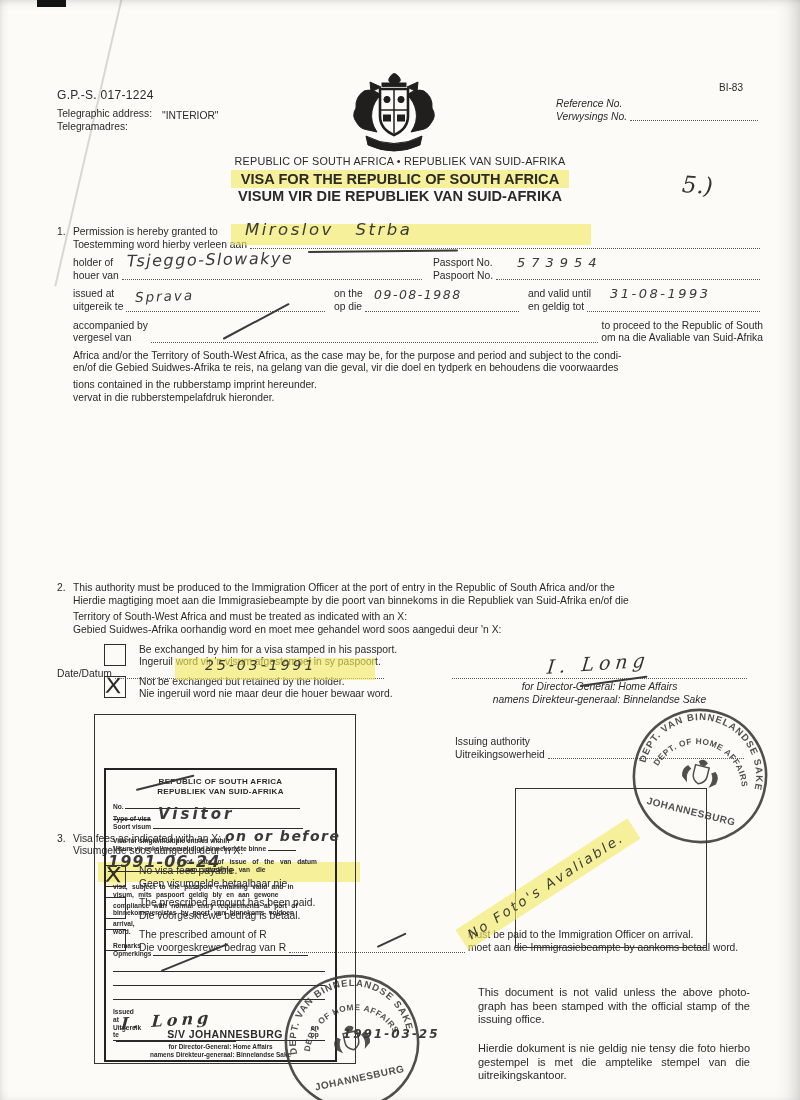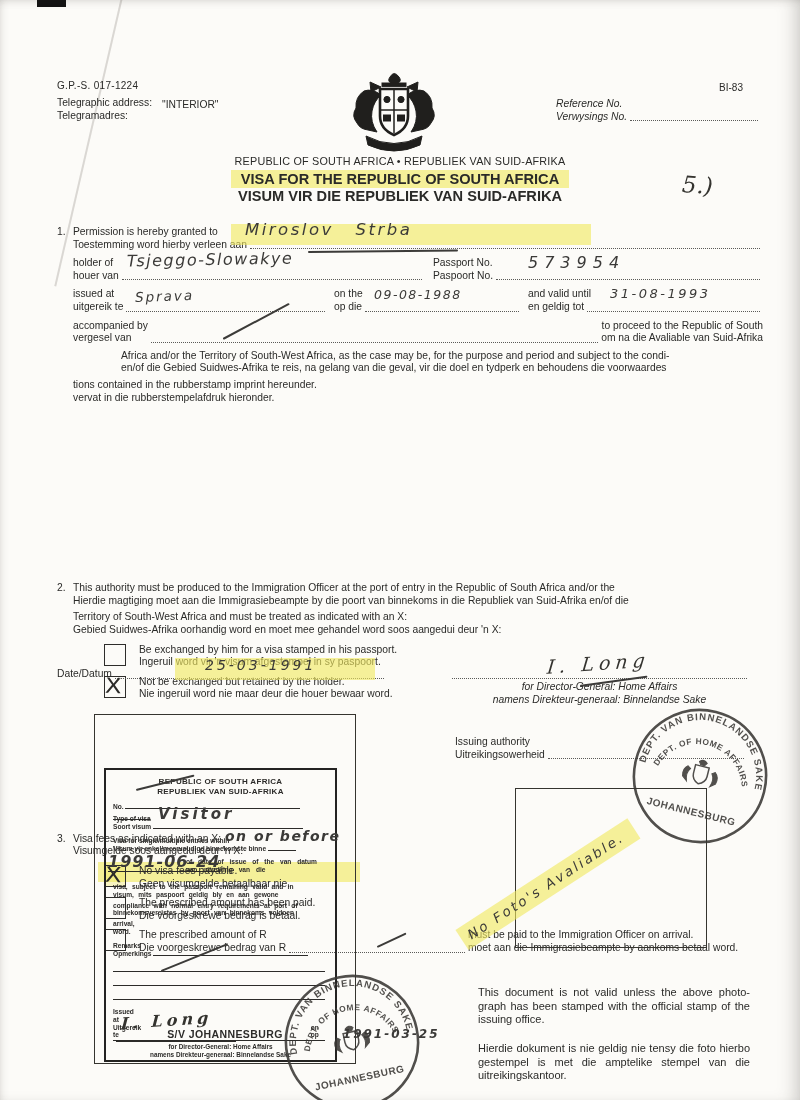--- a/index.html
+++ b/index.html
@@ -37,21 +37,21 @@
 </style>
 </head>
 <body>
 
 <div class="page">
 
   <div class="abs" style="left:37px;top:0;width:29px;height:7px;background:#141414;"></div>
   <div class="abs" style="left:88px;top:-10px;width:2px;height:300px;background:rgba(140,134,126,.30);transform:rotate(13deg);"></div>
 
   <div class="abs" style="left:57px;top:80px;width:300px;">
-    <div style="font-size:10px;letter-spacing:.3px;">G.P.-S. 017-1224</div>
+    <div style="font-size:12px;letter-spacing:.3px;margin-top:8px;">G.P.-S. 017-1224</div>
     <div class="frow" style="margin-top:6px;align-items:flex-start;">
       <div class="txt">
         <span class="en">Telegraphic address:</span>
         <span class="af">Telegramadres:</span>
       </div>
       <div class="txt" style="margin-left:10px;margin-top:2px;">"INTERIOR"</div>
     </div>
   </div>
 
   <svg class="abs" style="left:349px;top:70px;" width="90" height="84" viewBox="0 0 90 84">
@@ -112,21 +112,21 @@
             <span class="dots"></span>
           </span>
         <span class="hand abs" style="left:54px;top:-3px;font-size:16px;letter-spacing:1.5px;transform:rotate(-1deg);">Tsjeggo-Slowakye</span>
       </div>
       <div class="txt" style="flex:1;position:relative;margin-left:8px;">
         <span class="en">Passport No.</span>
         <span class="frow">
             <span>Paspoort No.</span>
             <span class="dots"></span>
           </span>
-        <span class="hand abs" style="left:95px;top:0px;font-size:16px;letter-spacing:6px;">573954</span>
+        <span class="hand abs" style="left:84px;top:0px;font-size:13px;letter-spacing:6px;">573954</span>
       </div>
     </div>
 
     <div class="frow" style="margin-top:6px;">
       <div class="txt" style="width:255px;position:relative;">
         <span class="en">issued at</span>
         <span class="frow">
             <span>uitgereik te</span>
             <span class="dots"></span>
           </span>
@@ -156,21 +156,21 @@
         <span>vergesel van</span>
       </div>
       <span class="dots"></span>
       <div class="txt" style="text-align:right;">
         <span class="en">to proceed to the Republic of South</span>
         <span>om na die Avaliable van Suid-Afrika</span>
       </div>
       <span class="pen" style="left:150px;top:18px;width:75px;transform:rotate(-28deg);"></span>
     </div>
 
-    <div class="txt" style="margin-top:5px;margin-left:48px;">
+    <div class="txt" style="margin-top:5px;">
       <span class="en">Africa and/or the Territory of South-West Africa, as the case may be, for the purpose and period and subject to the condi-</span>
       <span class="af">en/of die Gebied Suidwes-Afrika te reis, na gelang van die geval, vir die doel en tydperk en behoudens die voorwaardes</span>
     </div>
     <div class="txt" style="margin-top:4px;">
       <span class="en">tions contained in the rubberstamp imprint hereunder.</span>
       <span class="af">vervat in die rubberstempelafdruk hieronder.</span>
     </div>
   </div>
 
   <div class="abs sec" style="left:57px;top:404px;width:690px;">

